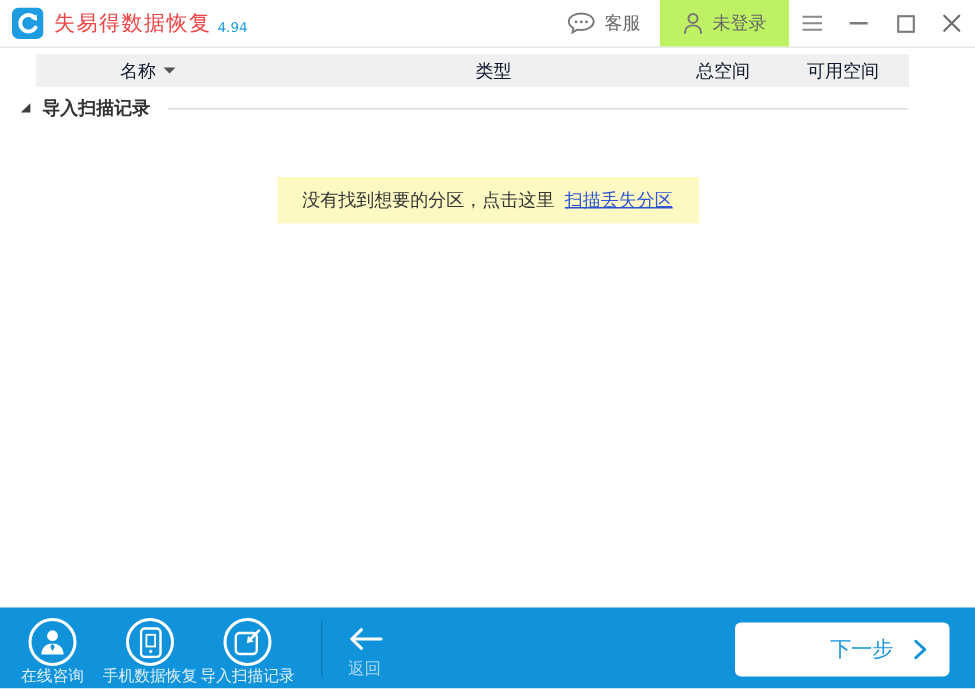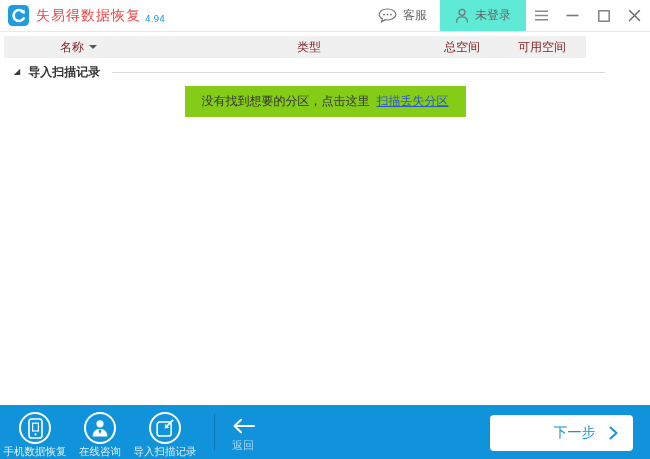--- a/index.html
+++ b/index.html
@@ -17,29 +17,29 @@
     display:flex; align-items:center;
   }
   .logo { width:21px; height:21px; margin-left:8px; flex:0 0 auto; display:flex; }
   .app-title { color:#ef4444; font-size:14px; font-weight:normal; margin-left:7px; letter-spacing:1px; }
   .app-version { color:#1e9ce2; font-size:9px; margin-left:4px; margin-top:7px; }
   .titlebar-right { margin-left:auto; display:flex; align-items:stretch; height:100%; }
   .tb-btn {
     display:flex; align-items:center; gap:6px; color:#666; font-size:12px;
     padding:4px 13px; cursor:pointer; height:100%;
   }
-  .tb-btn.login { background:#5eead4; padding:0 15px; }
+  .tb-btn.login { background:#bef264; padding:0 15px; }
   .win-btn {
     width:31px; height:100%; display:flex; align-items:center; justify-content:center;
     cursor:pointer;
   }
   
   .table-header {
-    position:absolute; top:36px; left:4px; width:582px; height:22px;
-    background:#f0f0f0; font-size:12px; color:#7f1d1d;
+    position:absolute; top:36px; left:24px; width:582px; height:22px;
+    background:#f0f0f0; font-size:12px; color:#0f172a;
   }
   .col { position:absolute; top:0; line-height:22px; white-space:nowrap; display:flex; align-items:center; }
   .col-name  { left:56px;  }
   .col-type  { left:293px; }
   .col-total { left:440px; }
   .col-free  { left:514px; }
   .sort-tri {
     display:inline-block; margin-left:5px; width:0; height:0;
     border-left:4px solid transparent; border-right:4px solid transparent;
     border-top:4px solid #555;
@@ -48,22 +48,22 @@
   .tree-row {
     position:absolute; top:63px; left:14px; right:45px; height:18px;
     display:flex; align-items:center; cursor:pointer;
   }
   .tree-tri { font-size:8px; color:#3d3d3d; line-height:1; transform:scaleX(1.05); }
   .tree-label { font-size:12px; font-weight:600; color:#333; margin-left:8px; white-space:nowrap; }
   .tree-line { flex:1; height:1px; background:#dadada; margin-left:12px; }
   
   .msg-wrap { position:absolute; top:86px; left:0; width:650px; text-align:center; }
   .msg-box {
-    display:inline-block; background:#84cc16; padding:7px 17px;
-    font-size:12px; color:#333; white-space:nowrap;
+    display:inline-block; background:#fef9c3; padding:7px 17px;
+    font-size:12px; color:#333; white-space:nowrap;margin-top:32px;
   }
   .msg-link { color:#2b55d3; text-decoration:underline; margin-left:7px; cursor:pointer; }
   
   .footer {
     position:absolute; left:0; bottom:0; width:650px; height:54px;
     background:#1193db;
   }
   .f-actions { position:absolute; left:3px; top:0; display:flex; }
   .f-action {
     width:64px; margin-right:1px; display:flex; flex-direction:column;
@@ -186,38 +186,38 @@
 
 <div class="msg-wrap">
   <span class="msg-box"><span>没有找到想要的分区，点击这里</span><a class="msg-link">扫描丢失分区</a></span>
 </div>
 
 <div class="footer">
 
   <div class="f-actions">
     <div class="f-action">
       <span class="f-circle">
+        <svg width="20" height="20" viewBox="0 0 20 20">
+          <circle cx="10" cy="5.8" r="3.6" fill="#fff"></circle>
+          <path d="M2.6 18.4 C2.6 12.8 6.8 11 10 11 C13.2 11 17.4 12.8 17.4 18.4 Z" fill="#fff"></path>
+          <path d="M10 11 L8.5 13.1 L10 16 L11.5 13.1 Z" fill="#1193db"></path>
+        </svg>
+      </span>
+      <span class="f-label">在线咨询</span>
+    </div>
+
+    <div class="f-action">
+      <span class="f-circle">
         <svg width="15" height="21" viewBox="0 0 15 21">
           <rect x="1" y="1" width="13" height="19" rx="2.6" fill="none" stroke="#fff" stroke-width="1.6"></rect>
           <rect x="4.6" y="5.2" width="5.8" height="7.8" fill="none" stroke="#fff" stroke-width="1.2"></rect>
           <circle cx="7.5" cy="16.3" r="1.1" fill="#fff"></circle>
         </svg>
       </span>
       <span class="f-label">手机数据恢复</span>
-    </div>
-
-    <div class="f-action">
-      <span class="f-circle">
-        <svg width="20" height="20" viewBox="0 0 20 20">
-          <circle cx="10" cy="5.8" r="3.6" fill="#fff"></circle>
-          <path d="M2.6 18.4 C2.6 12.8 6.8 11 10 11 C13.2 11 17.4 12.8 17.4 18.4 Z" fill="#fff"></path>
-          <path d="M10 11 L8.5 13.1 L10 16 L11.5 13.1 Z" fill="#1193db"></path>
-        </svg>
-      </span>
-      <span class="f-label">在线咨询</span>
     </div>
 
     <div class="f-action">
       <span class="f-circle">
         <svg width="20" height="20" viewBox="0 0 20 20">
           <rect x="2.2" y="4" width="14" height="14" rx="2.6" fill="none" stroke="#fff" stroke-width="1.6"></rect>
           <path d="M17.6 2.4 L11.2 8.8" stroke="#fff" stroke-width="1.8" stroke-linecap="round"></path>
           <path d="M9.6 10.6 L10.3 5.9 L14.2 9.8 Z" fill="#fff"></path>
         </svg>
       </span>

